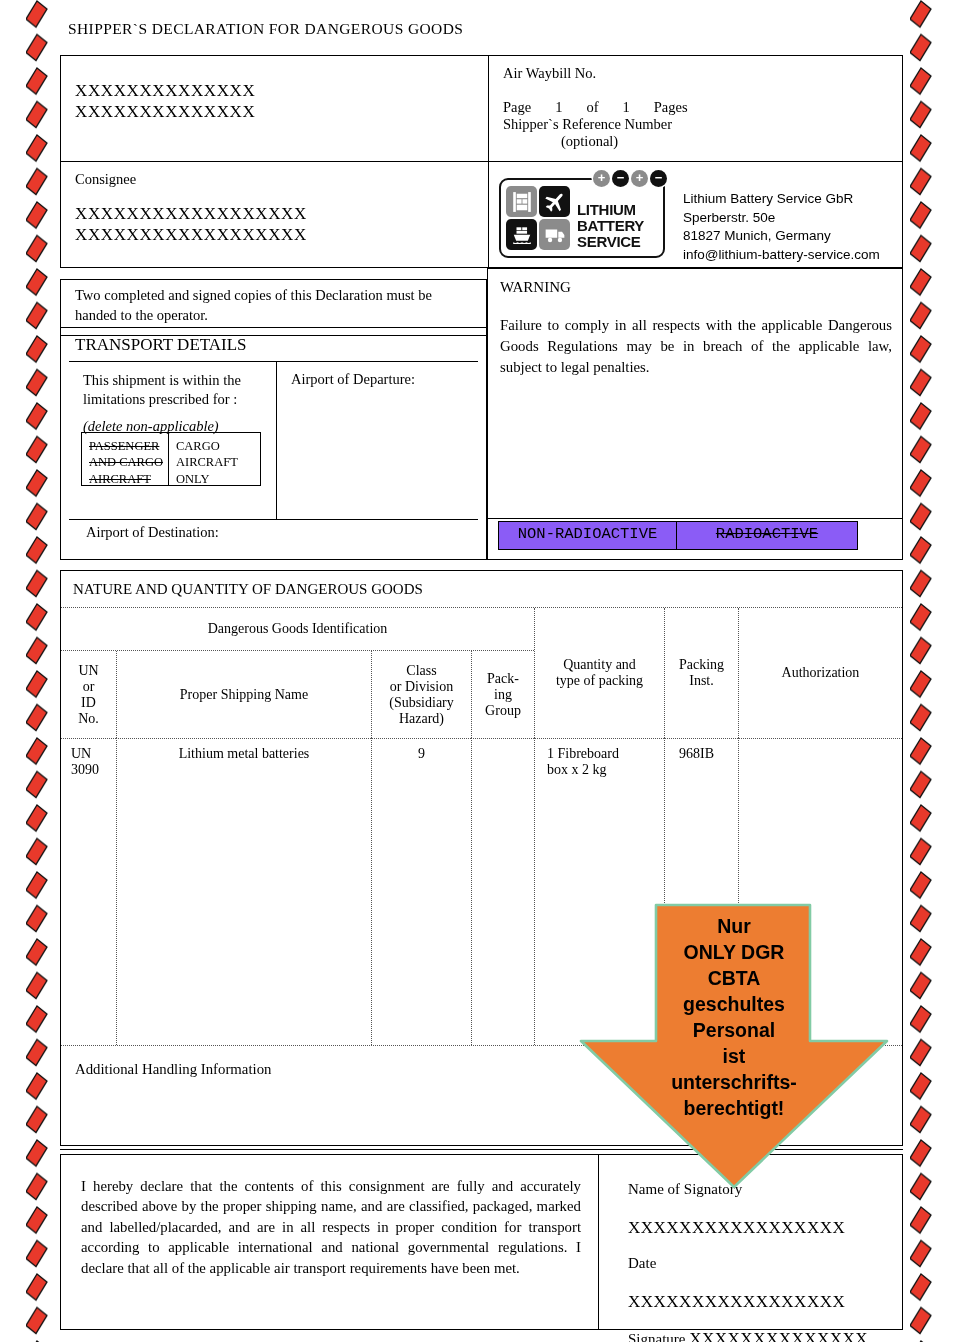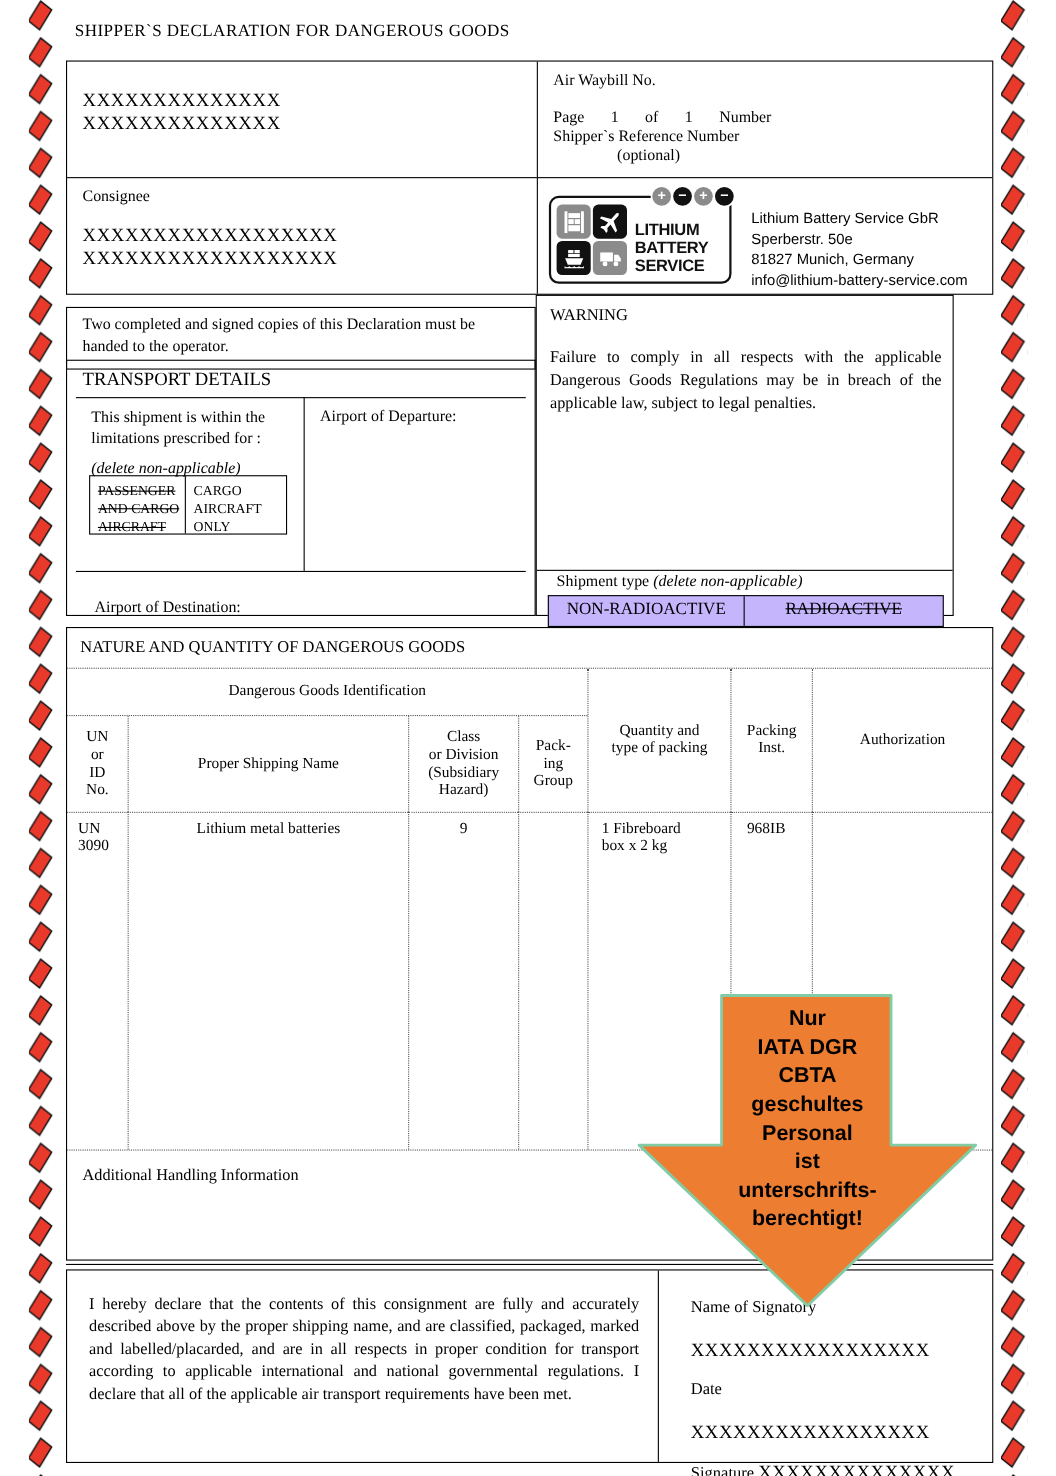--- a/index.html
+++ b/index.html
@@ -43,30 +43,30 @@
   .td-rule { position:absolute; left:8px; right:8px; top:33px; border-top:1.4px solid #000; }
   .td-vdiv { position:absolute; left:215px; top:33px; height:158px; border-left:1.4px solid #000; }
   .td-rule2 { position:absolute; left:8px; right:8px; top:191px; border-top:1.4px solid #000; }
   .td-lim { position:absolute; left:22px; top:43px; font-size:14.5px; line-height:1.32; white-space:pre-line; }
   .td-del { position:absolute; left:22px; top:90px; font-size:14.5px; font-style:italic; }
   .ac-box { position:absolute; left:20px; top:104px; width:180px; height:54px; border:1.4px solid #000; display:flex; }
   .ac-cell { padding:5px 4px 0 7px; font-size:12.5px; line-height:1.3; }
   .ac-cell.first { width:87px; border-right:1.4px solid #000; }
   .strike { text-decoration:line-through; }
   .td-dep { position:absolute; left:230px; top:43px; font-size:14.5px; }
-  .td-dest { position:absolute; left:25px; top:216px; font-size:14.5px; }
-
-  
-  .warnbox { left:487px; top:268px; width:380px; height:292px; }
+  .td-dest { position:absolute; left:25px; top:196px; font-size:14.5px; }
+
+  
+  .warnbox { left:487px; top:268px; width:416px; height:292px; }
   .warn-title { position:absolute; left:12px; top:10px; font-size:15px; }
   .warn-body { position:absolute; left:12px; right:10px; top:46px; font-size:14.8px; line-height:1.42; text-align:justify; }
   .warn-rule { position:absolute; left:0; right:0; top:249px; border-top:1.4px solid #000; }
   .shiptype { position:absolute; left:18px; top:252px; font-size:14.5px; }
   .shiptype .it { font-style:italic; }
-  .nrbox { position:absolute; left:10px; top:272px; width:360px; height:29px; border:1.5px solid #000; display:flex; background:#c4b5fd; }
+  .nrbox { position:absolute; left:10px; top:252px; width:360px; height:29px; border:1.5px solid #000; display:flex; background:#8b5cf6;font-family:Liberation Mono, monospace; }
   .nrcell { display:flex; align-items:flex-start; justify-content:center; padding-top:3px; font-size:15.5px; }
   .nrcell.first { width:178px; border-right:1.5px solid #000; }
   .nrcell.second { flex:1; }
 
   
   .goods { left:60px; top:570px; width:843px; height:576px; display:grid;
            grid-template-columns:55px 255px 100px 63px 130px 74px 1fr;
            grid-template-rows:37px 43px 87px 307px 1fr; font-size:14px; }
   .g { position:relative; }
   .gbl { border-left:1.1px dotted #555; } .gbt { border-top:1.1px dotted #555; } .gbb { border-bottom:1.1px dotted #555; }
@@ -124,21 +124,21 @@
     <div class="xline mt14">XXXXXXXXXXXXXX</div>
     <div class="xline">XXXXXXXXXXXXXX</div>
   </div>
   <div class="cell bl">
     <div>Air Waybill No.</div>
     <div class="pageline">
       <span>Page</span>
       <span>1</span>
       <span>of</span>
       <span>1</span>
-      <span>Number</span>
+      <span>Pages</span>
     </div>
     <div>Shipper`s Reference Number</div>
     <div class="optional">(optional)</div>
   </div>
   <div class="cell bt">
     <div>Consignee</div>
     <div class="xline mt14">XXXXXXXXXXXXXXXXXX</div>
     <div class="xline">XXXXXXXXXXXXXXXXXX</div>
   </div>
   <div class="cell bl bt">
@@ -291,19 +291,19 @@
       <span class="val">XXXXXXXXXXXXXX</span>
     </div>
     <div class="note">(see warning above)</div>
   </div>
 </div>
 
 <svg class="arrow-svg" width="312" height="288">
   <polygon points="78,2 232,2 232,138 309,138 156,284 3,138 78,138" fill="#ed7d31" stroke="#82cba5" stroke-width="2.6" stroke-linejoin="round"></polygon>
 </svg>
 <div class="arrow-text">Nur
-IATA DGR
+ONLY DGR
 CBTA
 geschultes
 Personal
 ist
 unterschrifts-
 berechtigt!</div>
 
 </body></html>

